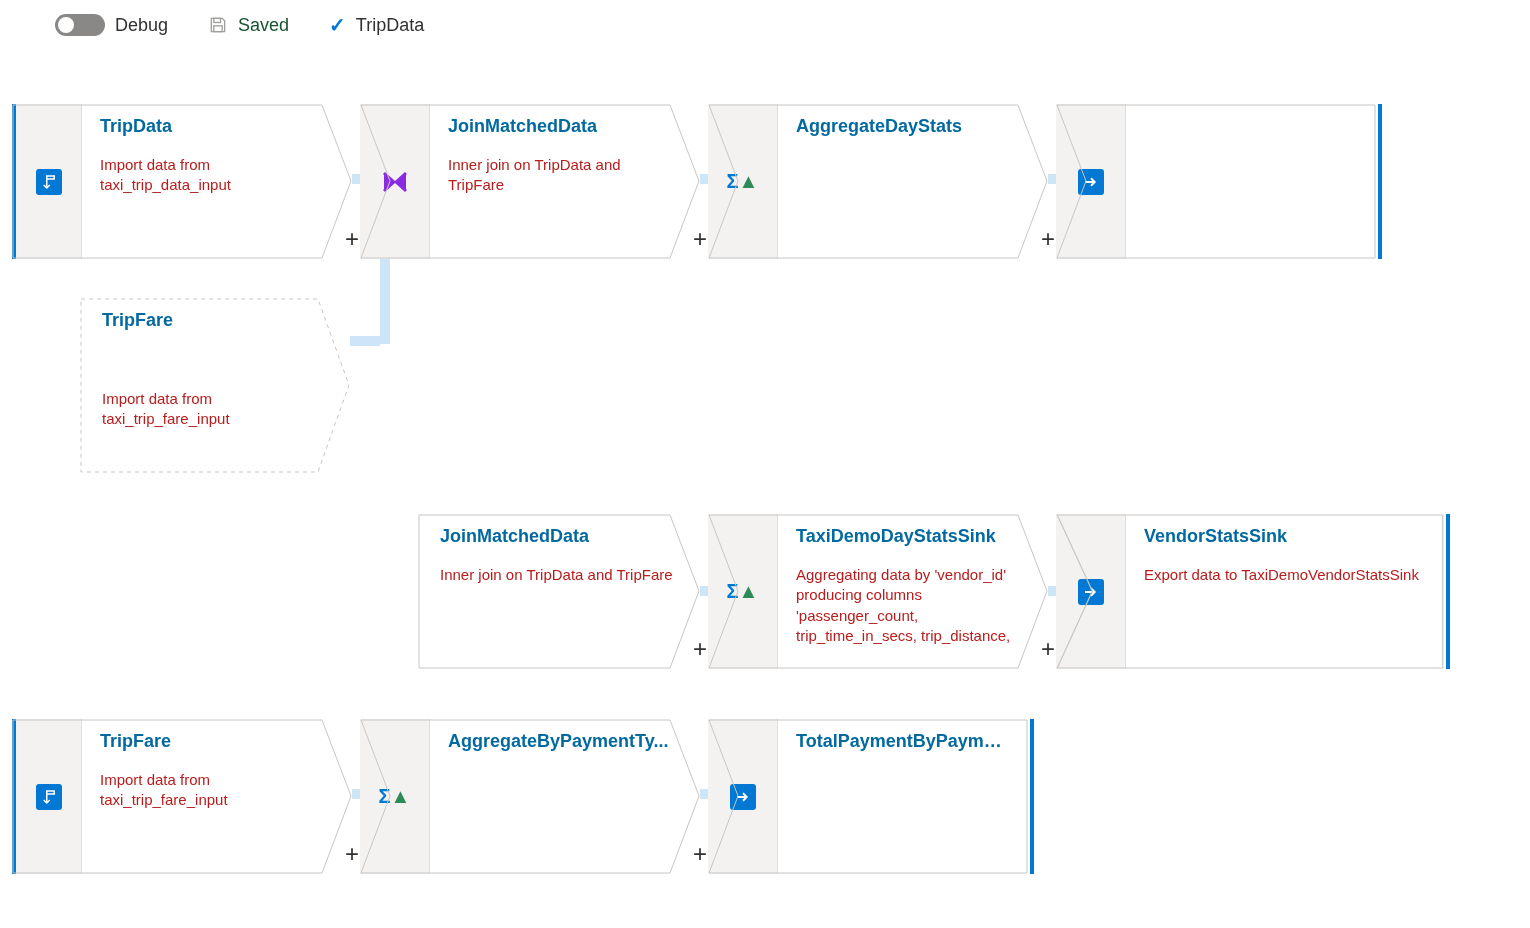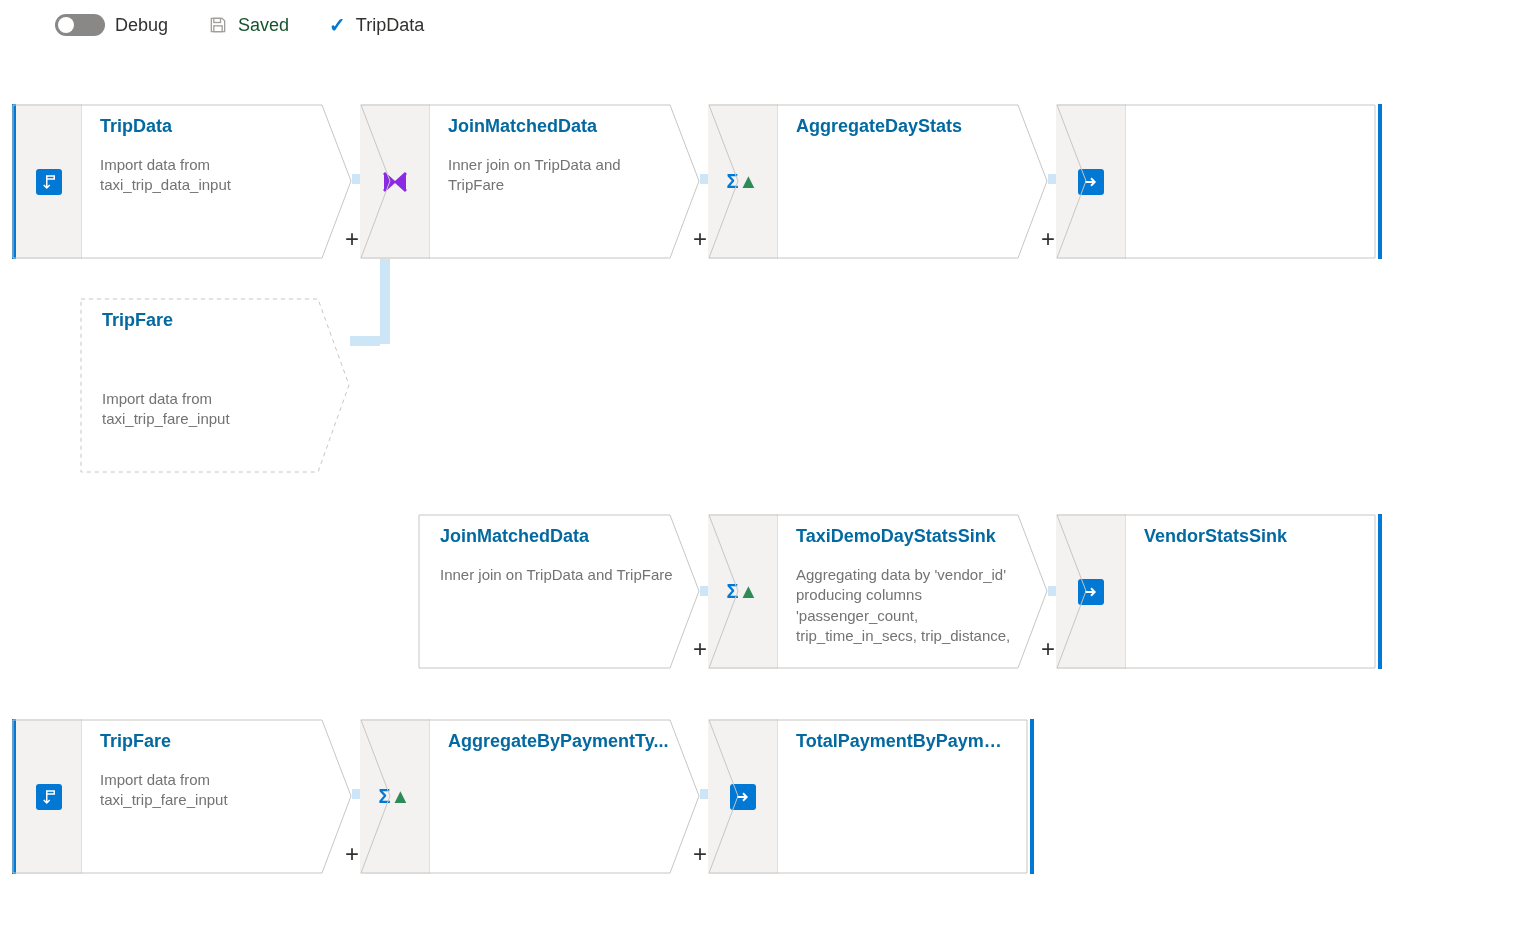--- a/index.html
+++ b/index.html
@@ -54,21 +54,21 @@
   }
   .node .title {
     font-size: 18px;
     font-weight: 700;
     color: #0369a1;
     margin-bottom: 18px;
     white-space: nowrap; overflow: hidden; text-overflow: ellipsis;
   }
   .node .desc {
     font-size: 15px;
-    color: #737373;
+    color: #b91c1c;
     line-height: 1.35;
     max-height: 88px;
     overflow: hidden;
   }
   .node .icon-slot {
     position: absolute;
     left: 0; top: 0;
     width: 70px; height: 100%;
     background: #f3f2f1;
     display: flex; align-items: center; justify-content: center;
@@ -252,33 +252,34 @@
     <svg class="border" viewBox="0 0 340 155" preserveAspectRatio="none">
         <path d="M1 1 H310 L339 77 L310 154 H1 L30 77 Z" fill="none" stroke="#c8c6c4" stroke-width="1"></path>
       </svg>
     <div class="label-area">
       <div class="title">TaxiDemoDayStatsSink</div>
       <div class="desc">Aggregating data by 'vendor_id' producing columns 'passenger_count, trip_time_in_secs, trip_distance,</div>
     </div>
     <div class="add-btn">+</div>
   </div>
 
-  <div class="node end-stripe" style="left:1056px; top:470px; width:320px;">
+  <div class="node end-stripe" style="left:1056px; top:470px; width:388px;">
     <div class="icon-slot">
       <span class="ic ic-sink">
         <svg viewBox="0 0 24 24">
             <path d="M4 12 h12 m-4 -5 l5 5 -5 5" stroke="#fff" stroke-width="2.5" fill="none"></path>
           </svg>
       </span>
     </div>
     <svg class="border" viewBox="0 0 320 155" preserveAspectRatio="none">
         <path d="M1 1 H319 V154 H1 L30 77 Z" fill="none" stroke="#c8c6c4" stroke-width="1"></path>
       </svg>
     <div class="label-area">
       <div class="title">VendorStatsSink</div>
+      <div class="desc">Export data to TaxiDemoVendorStatsSink</div>
     </div>
   </div>
 
   <div class="node" style="left:12px; top:675px; width:340px;">
     <div class="icon-slot first-strip">
       <span class="ic ic-source">
         <svg viewBox="0 0 24 24" fill="currentColor">
             <path d="M9 4h10v4H9z M9 4v16 M5 16l4 4 4-4" stroke="#fff" stroke-width="2" fill="none"></path>
           </svg>
       </span>

